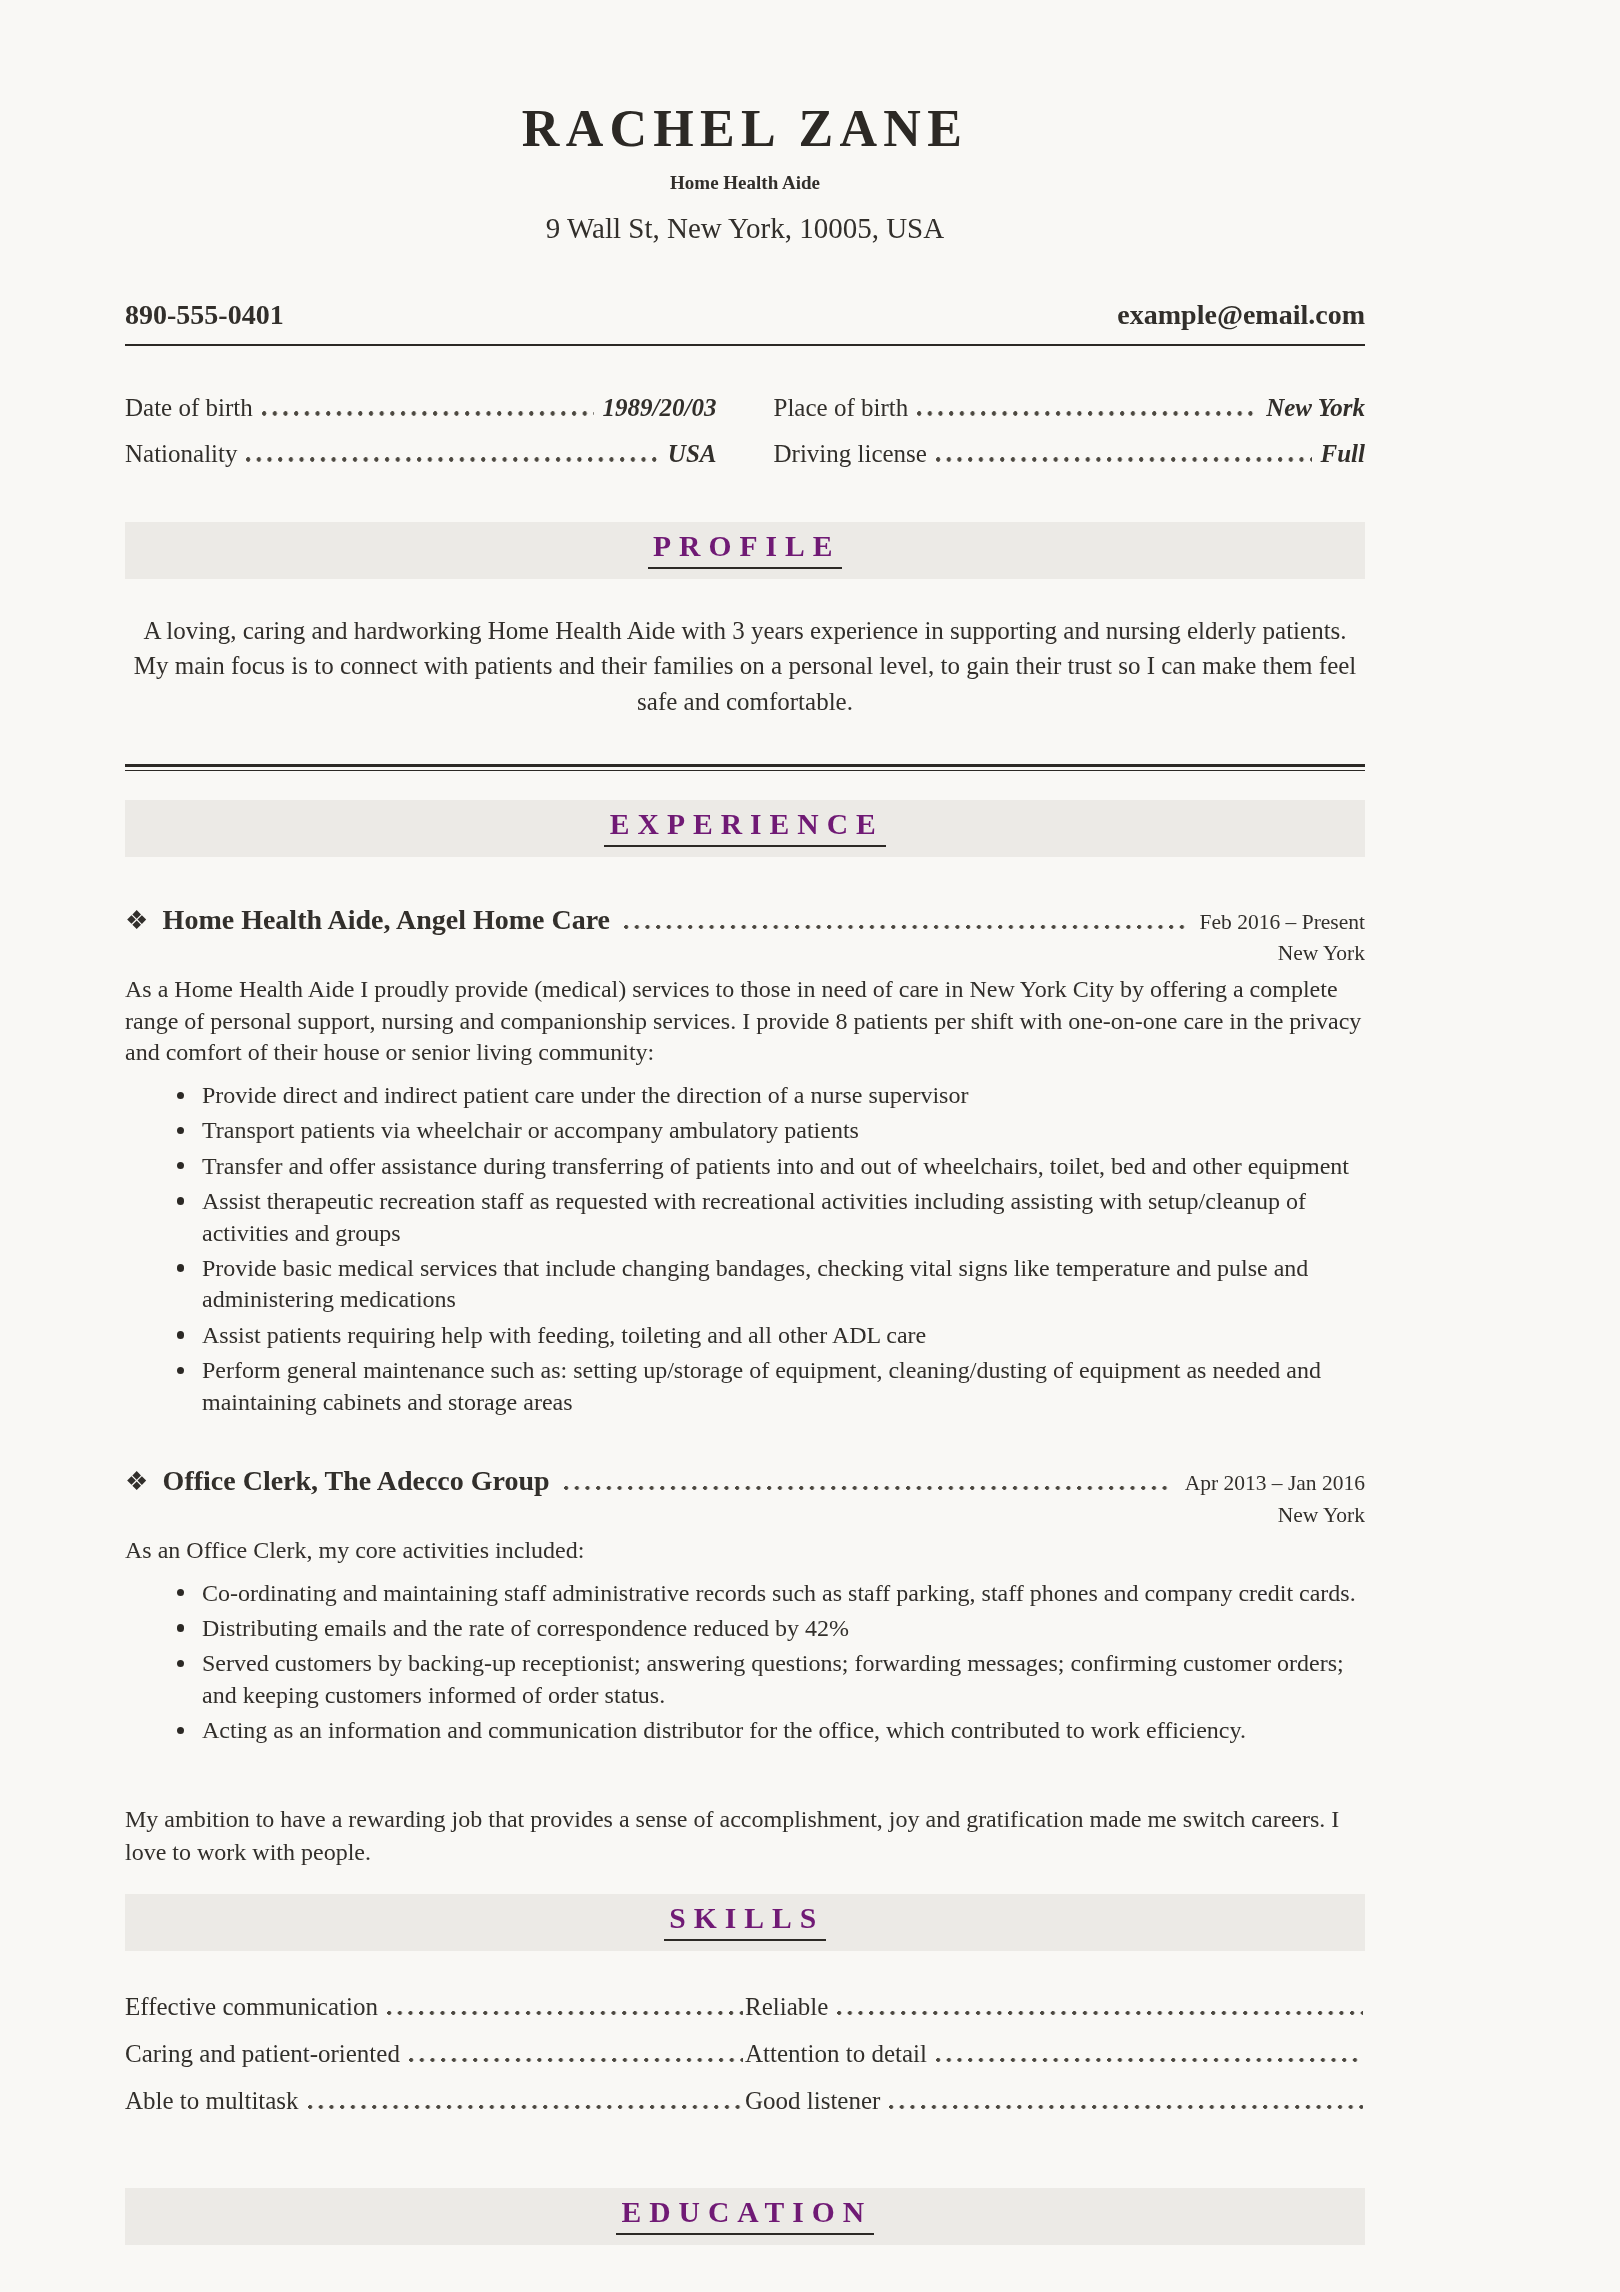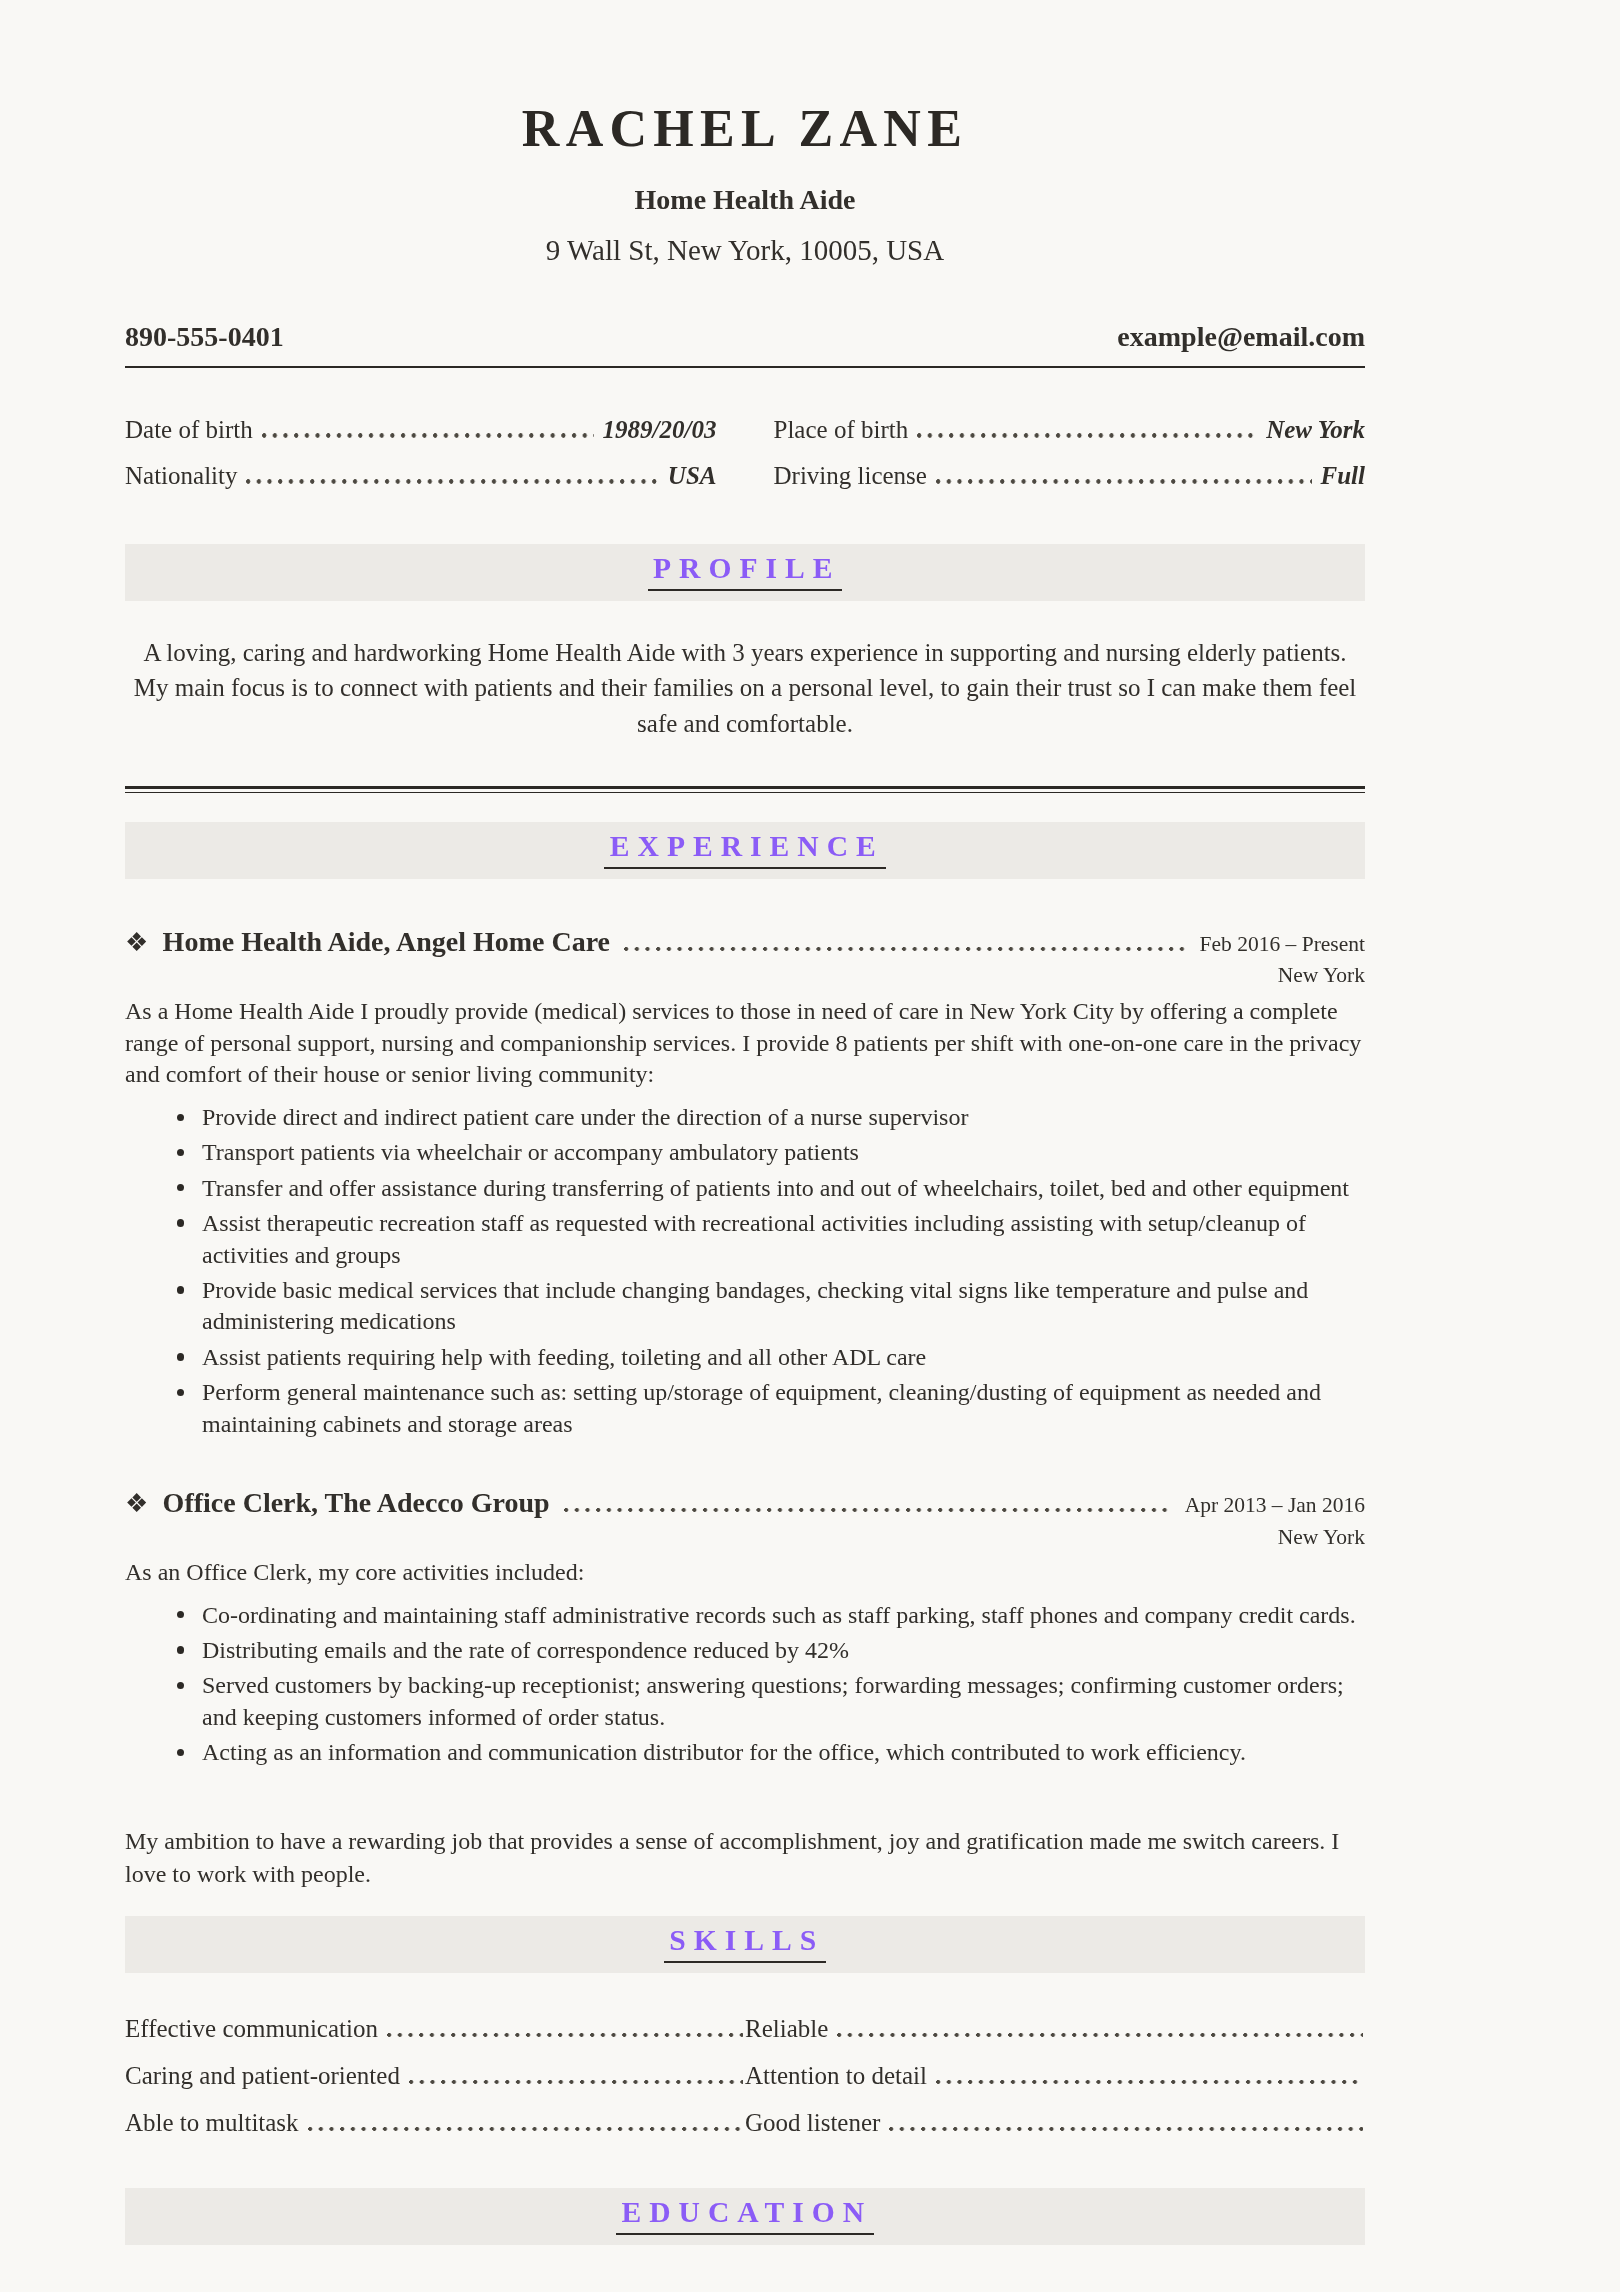--- a/index.html
+++ b/index.html
@@ -14,21 +14,21 @@
     width:1432px; height:2293px;
     padding:0 67px 48px 125px;
     display:flex; flex-direction:column;
   }
   
   .header { text-align:center; padding-top:99px; }
   .name {
     margin:0; font-size:52px; font-weight:700; letter-spacing:6.3px;
     color:#2c2925;
   }
-  .person-title { font-size:28px; font-weight:700; margin-top:26px; }
+  .person-title { font-size:19px; font-weight:700; margin-top:14px; }
   .address { font-size:29px; margin-top:18px; }
   .contact-row {
     display:flex; justify-content:space-between; align-items:baseline;
     margin-top:54px; font-size:28px; font-weight:700; text-align:left;
   }
   .header-rule { border:none; border-top:2.7px solid #2c2925; margin:12.5px 0 0 0; }
 
   
   .dotrow { display:flex; align-items:baseline; }
   .leader {
@@ -45,21 +45,21 @@
     margin-top:48px; font-size:25px;
   }
   .details .dotrow { margin-bottom:18px; }
 
   
   .banner {
     background:#eceae6; text-align:center; padding:8px 0 9.9px 0;
   }
   .banner h2 {
     display:inline-block; margin:0; font-size:29.6px; font-weight:700;
-    letter-spacing:8px; color:#8b5cf6;
+    letter-spacing:8px; color:#701a75;
     border-bottom:2.7px solid #2c2925; padding:0 1.8px 4.5px 5.4px;
   }
 
   
   .profile .banner { margin-top:36px; }
   .profile-text {
     text-align:center; font-size:25px; line-height:1.42;
     margin:34px auto 0 auto; max-width:1343px;
   }
   .double-rule {

